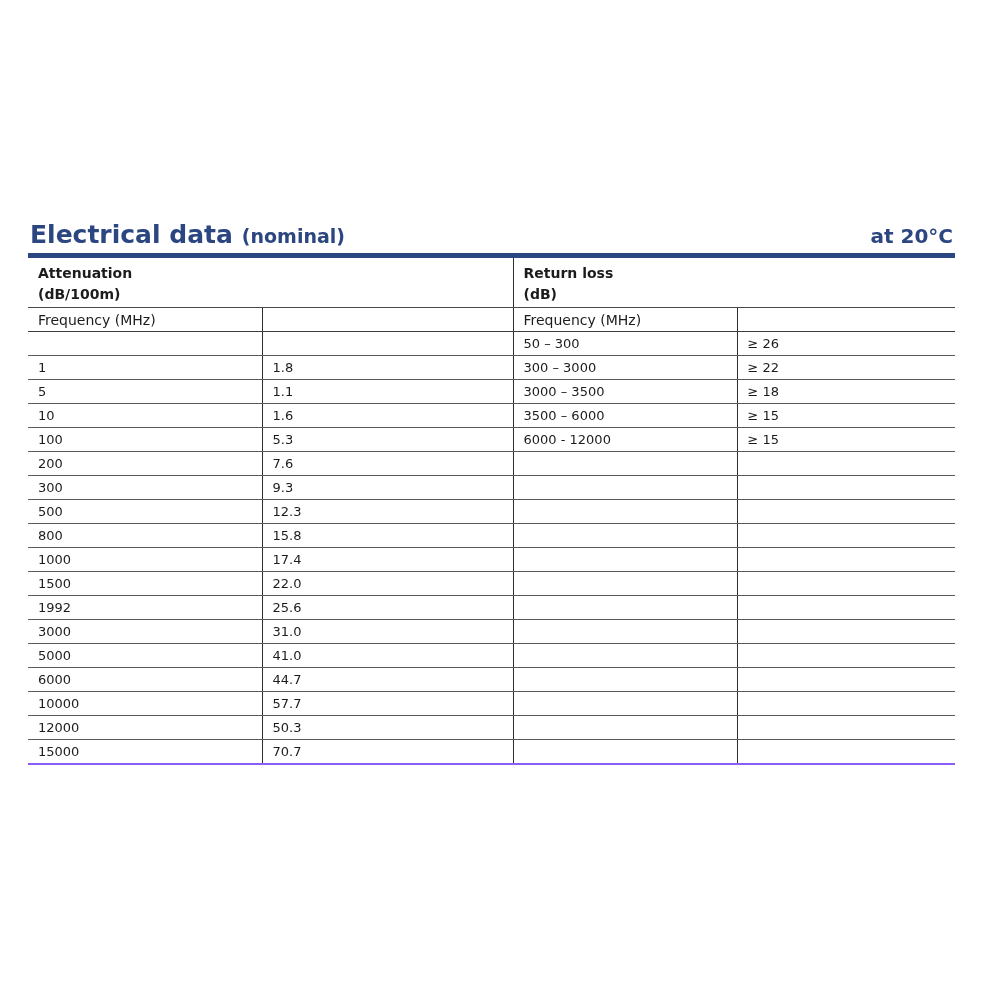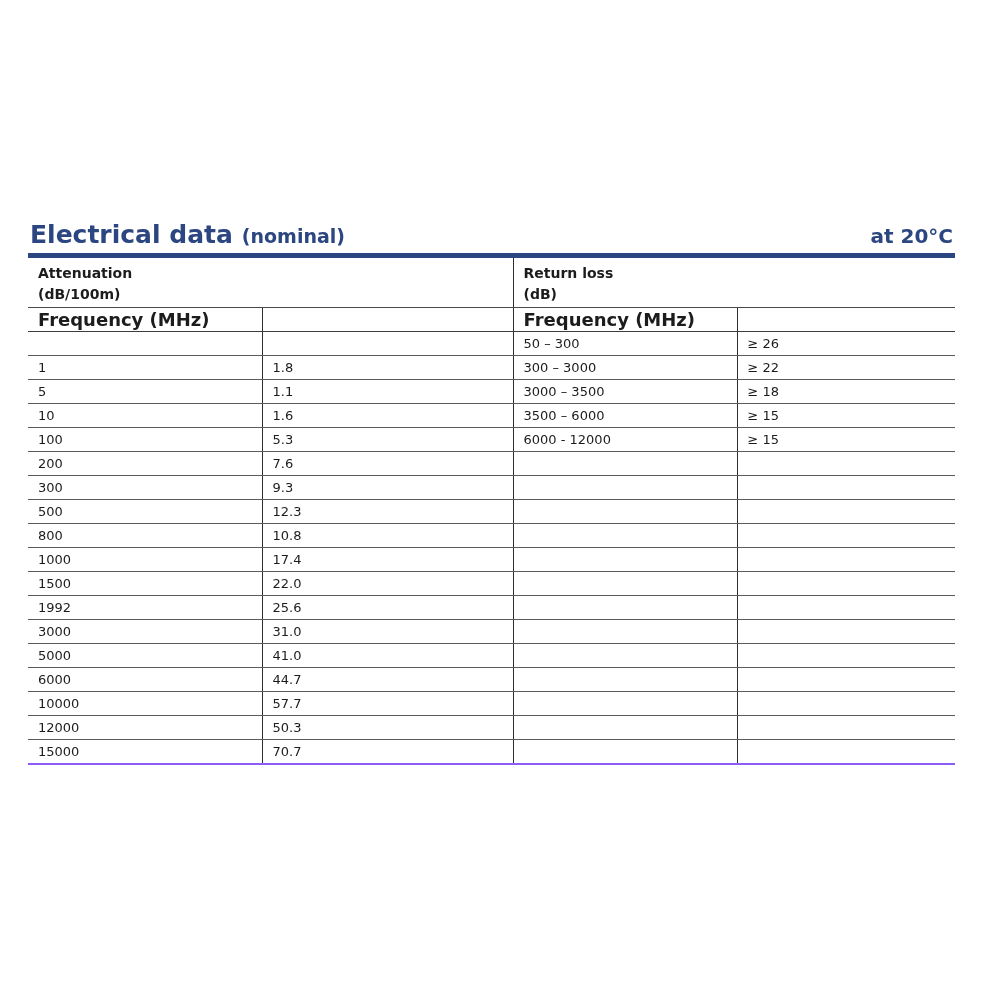--- a/index.html
+++ b/index.html
@@ -67,22 +67,22 @@
   .vline { border-left: 1px solid #2e2e2e; }
   tr.group-header td {
     height: 46px;
     padding-top: 3px;
     font-size: 14px;
     font-weight: bold;
     border-bottom: 1px solid #4a4a4a;
   }
   tr.group-header td div { line-height: 21px; }
   tr.sub-header td {
-    font-size: 18px;
-    font-weight: bold;
+    font-size: 14px;
+    font-weight: normal;
     border-bottom: 1px solid #3d3d3d;
   }
   tbody tr:last-child td {
     border-bottom: 2px solid #8b5cf6;
   }
 </style>
 </head>
 <body>
 
 <div class="content">
@@ -166,21 +166,21 @@
     <td class="vline"></td>
   </tr>
         <tr>
     <td>500</td>
     <td class="vline">12.3</td>
     <td class="vline"></td>
     <td class="vline"></td>
   </tr>
         <tr>
     <td>800</td>
-    <td class="vline">10.8</td>
+    <td class="vline">15.8</td>
     <td class="vline"></td>
     <td class="vline"></td>
   </tr>
         <tr>
     <td>1000</td>
     <td class="vline">17.4</td>
     <td class="vline"></td>
     <td class="vline"></td>
   </tr>
         <tr>

